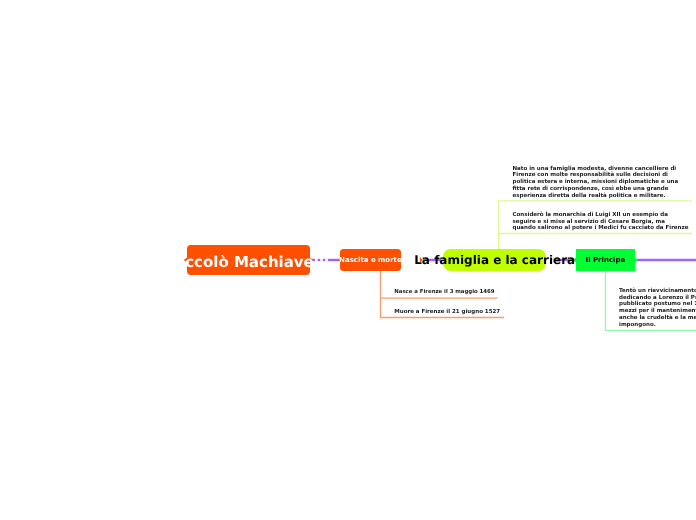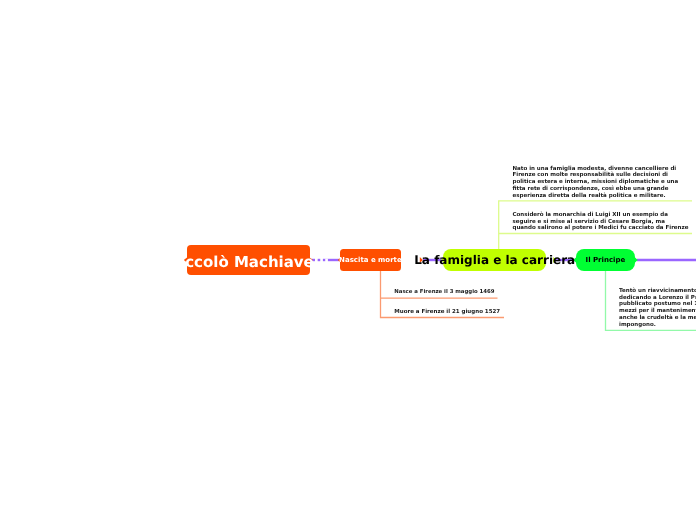--- a/index.html
+++ b/index.html
@@ -16,21 +16,21 @@
   
   .root-node{left:187.1px;top:245.1px;width:122.5px;height:29.5px;background:#ff4f00;
              border-radius:4px;color:#fff;font-size:15px;}
   .root-node span{position:relative;top:2px;}
   .b-nascita span,.b-famiglia span,.b-principe span{position:relative;top:0.5px;}
   .b-nascita{left:339.9px;top:249.1px;width:61px;height:21.5px;background:#ff4f00;
              border-radius:3.5px;color:#fff;font-size:7px;}
   .b-famiglia{left:443.2px;top:248.9px;width:103px;height:21.9px;background:#c0ff00;
               border-radius:8px;color:#000;font-size:12px;}
   .b-principe{left:575.8px;top:249.4px;width:59.2px;height:21.2px;background:#00ff33;
-              border-radius:8px;color:#000;font-size:7px;}
+              border-radius:0;color:#000;font-size:7px;}
 
   
   .leaf-n1{left:394.3px;top:288.8px;font-size:5.38px;}
   .leaf-n2{left:394.3px;top:308.6px;font-size:5.5px;}
   .leaf-f1{left:512.5px;top:165.6px;width:169px;font-size:5.5px;line-height:6.8px;}
   .leaf-f2{left:512.5px;top:211.8px;width:177px;font-size:5.5px;line-height:6.8px;}
   .leaf-p1{left:619px;top:287.8px;width:133px;font-size:5.5px;line-height:6.8px;}
 </style>
 </head>
 <body>

